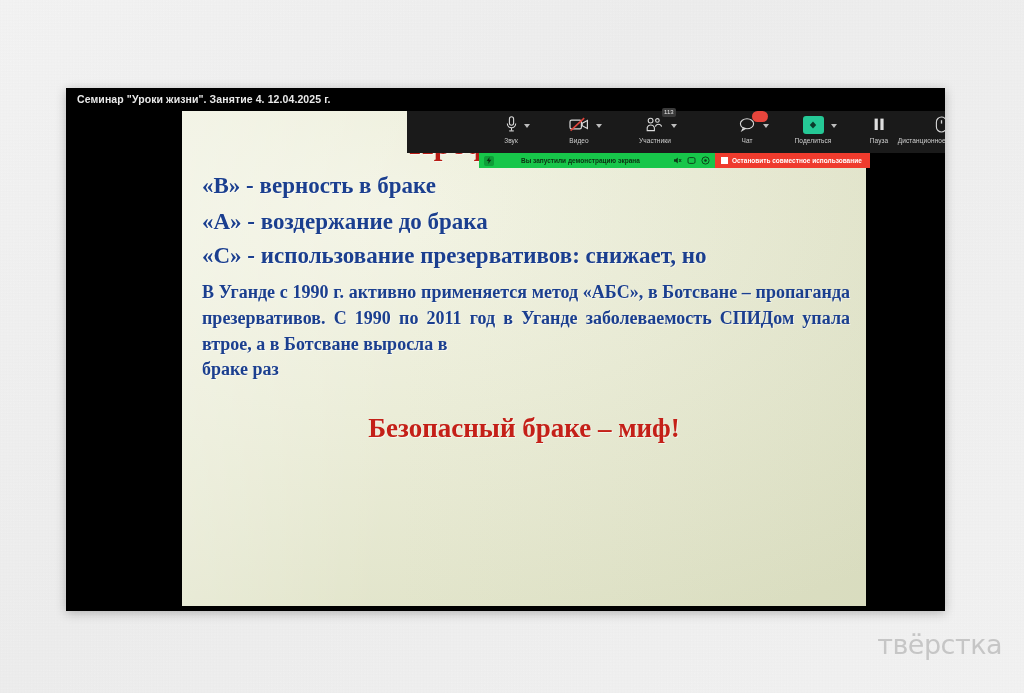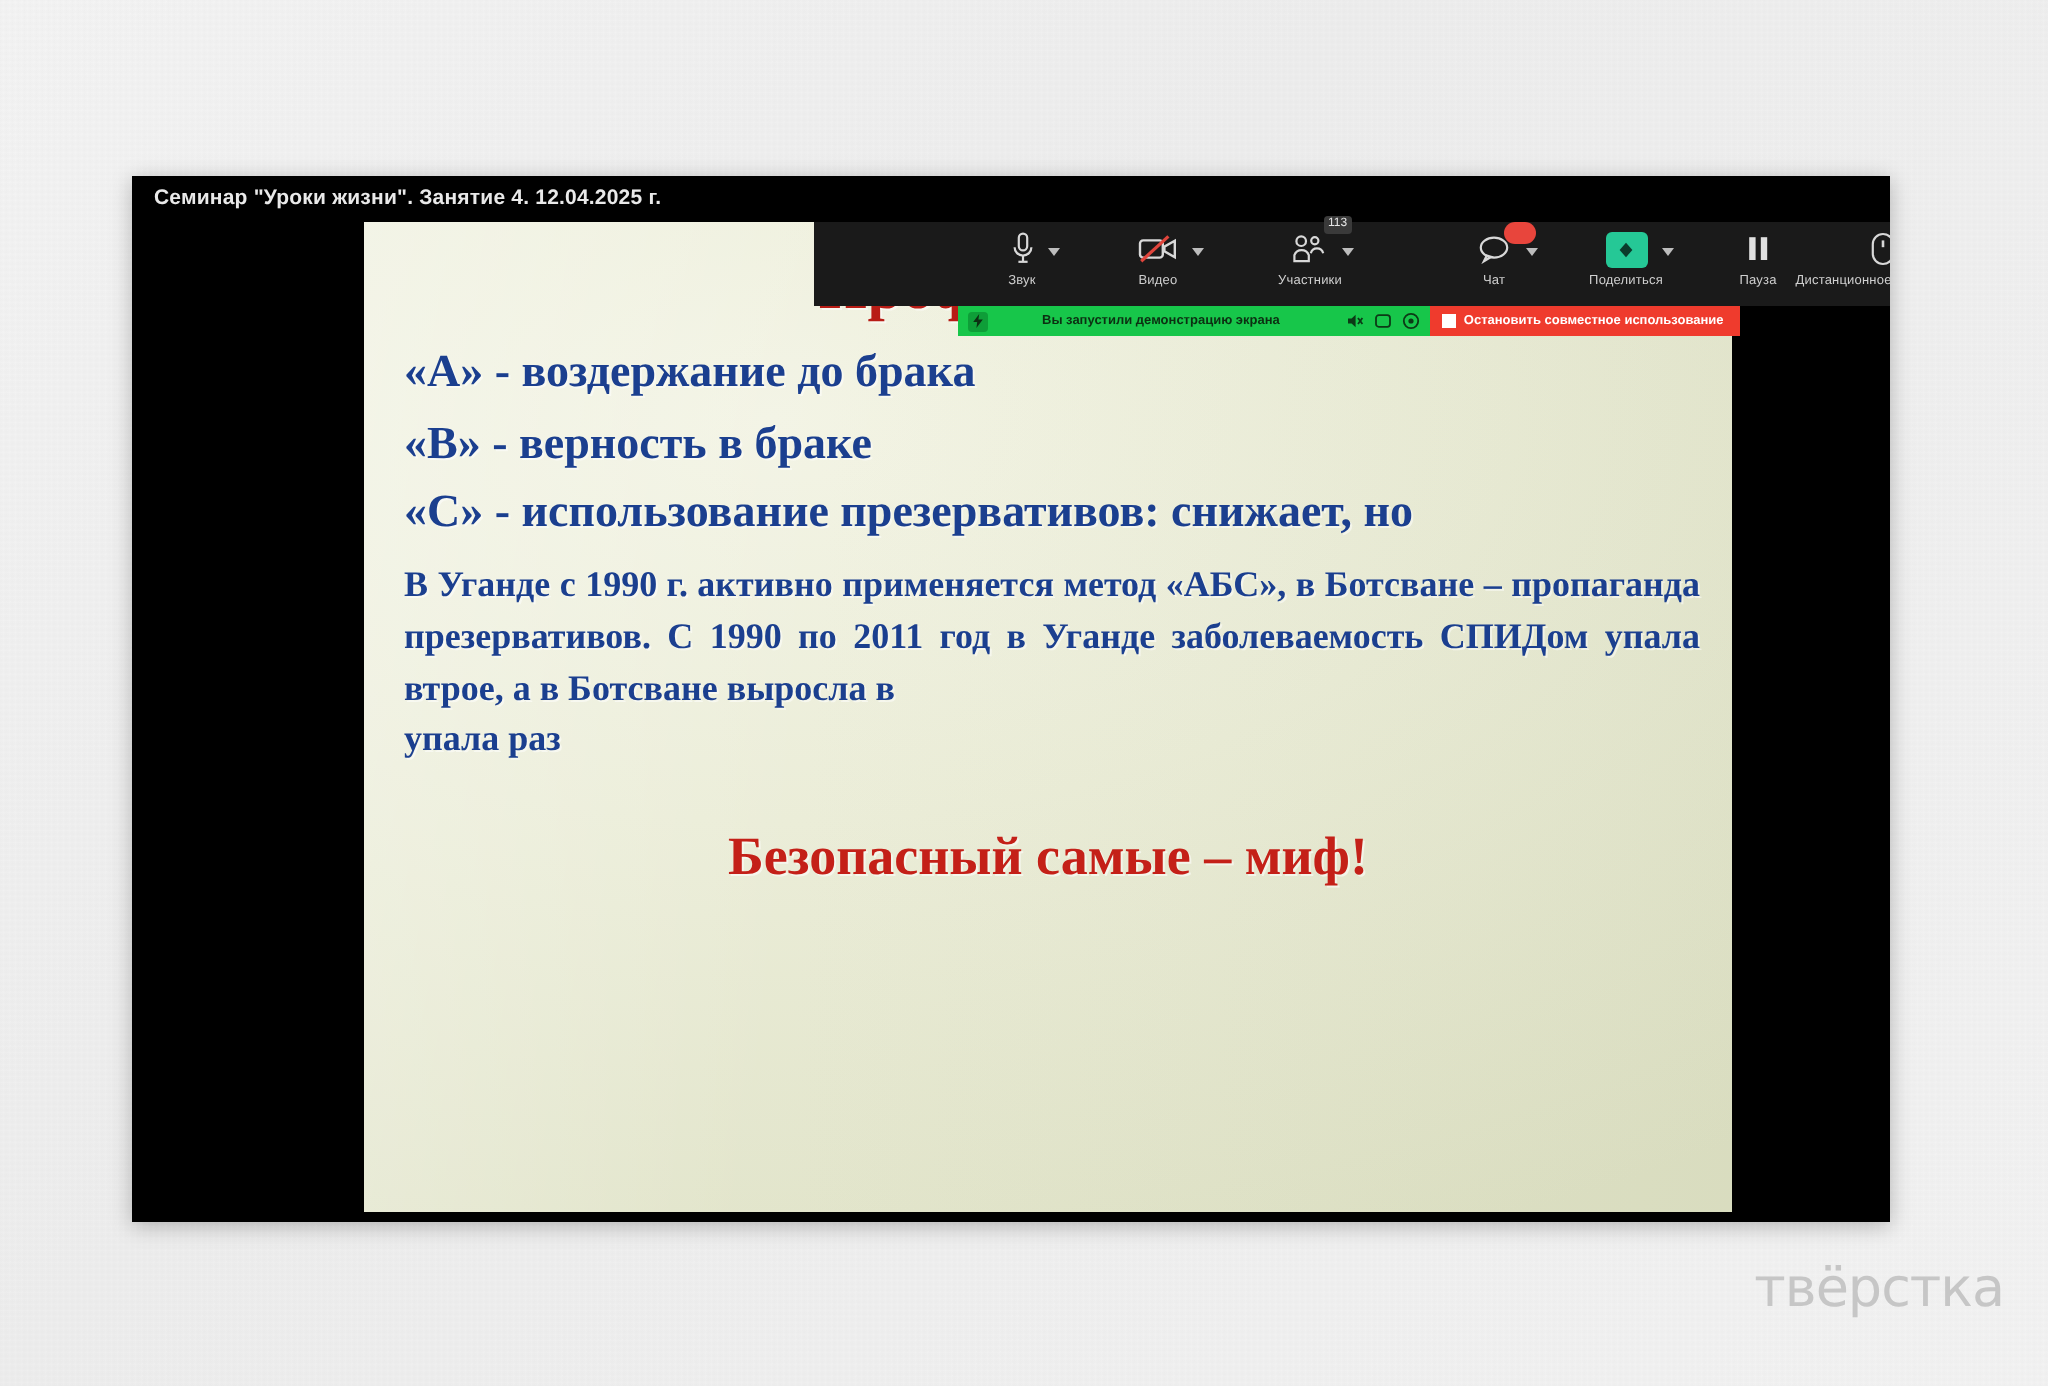--- a/index.html
+++ b/index.html
@@ -312,33 +312,33 @@
   <div id="zoom-window">
 
     <div id="meeting-title">Семинар "Уроки жизни". Занятие 4. 12.04.2025 г.</div>
 
     <div id="slide">
       <div class="slide-inner">
 
         <div id="slide-title">Профилактичес</div>
 
         <ul class="bullets">
+          <li>«В» - верность в браке</li>
           <li>«А» - воздержание до брака</li>
-          <li>«В» - верность в браке</li>
           <li class="wrapline">
             <span>«С» - использование презервативов: снижает, но</span>
           </li>
         </ul>
 
         <div id="paragraph">
           <span>В Уганде с 1990 г. активно применяется метод «АБС», в Ботсване – пропаганда презервативов. С 1990 по 2011 год в Уганде заболеваемость СПИДом упала втрое, а в Ботсване выросла в</span>
-          <span class="last">упала раз</span>
-        </div>
-
-        <div id="slide-footer">Безопасный самые – миф!</div>
+          <span class="last">браке раз</span>
+        </div>
+
+        <div id="slide-footer">Безопасный браке – миф!</div>
 
       </div>
     </div>
 
     <div id="zoom-toolbar">
 
       <div class="tb-item sound">
         <div class="tb-icon">
           <svg width="11" height="17" viewBox="0 0 11 17">
             <rect x="3.4" y="0.8" width="4.2" height="8.4" rx="2.1" fill="none" stroke="#d8d8d8" stroke-width="1.1"></rect>

